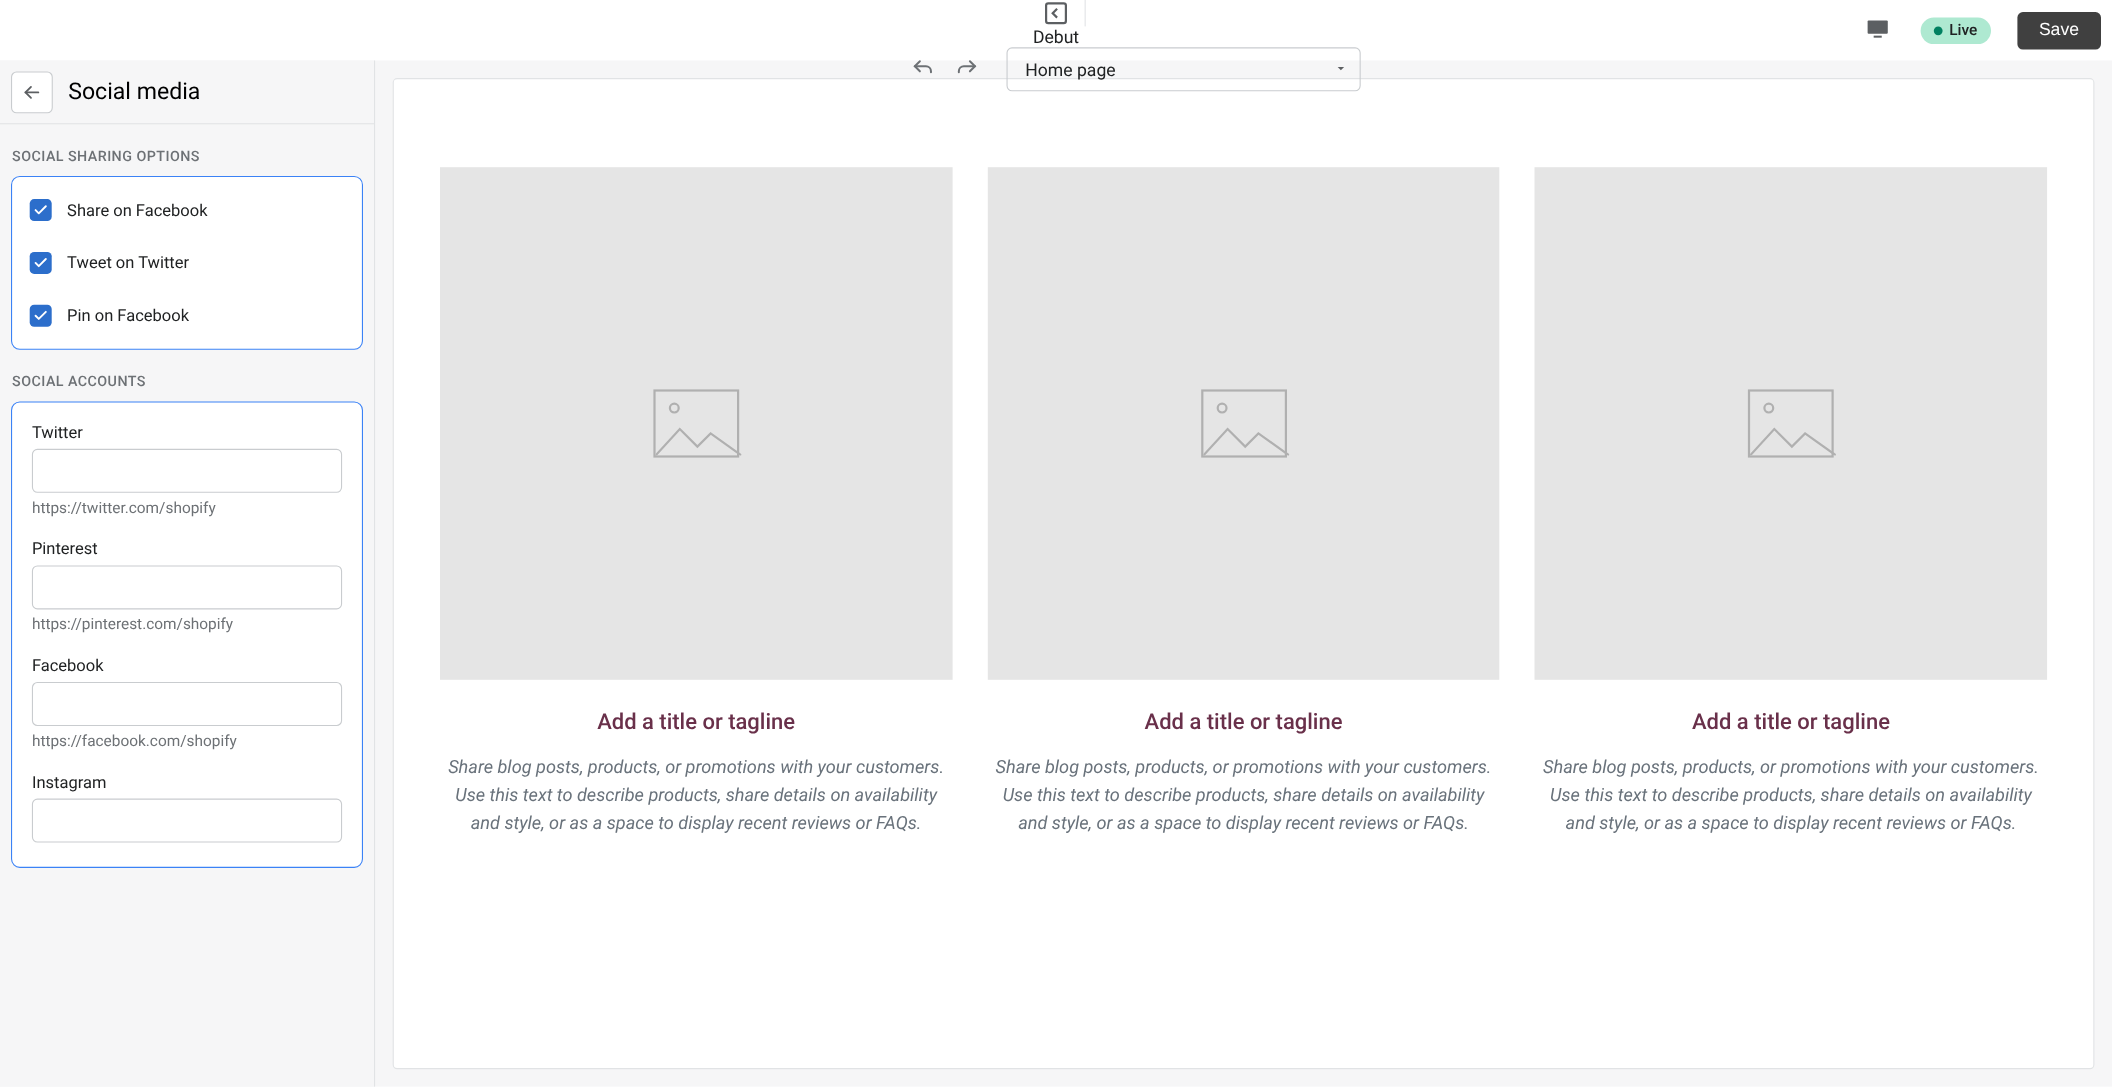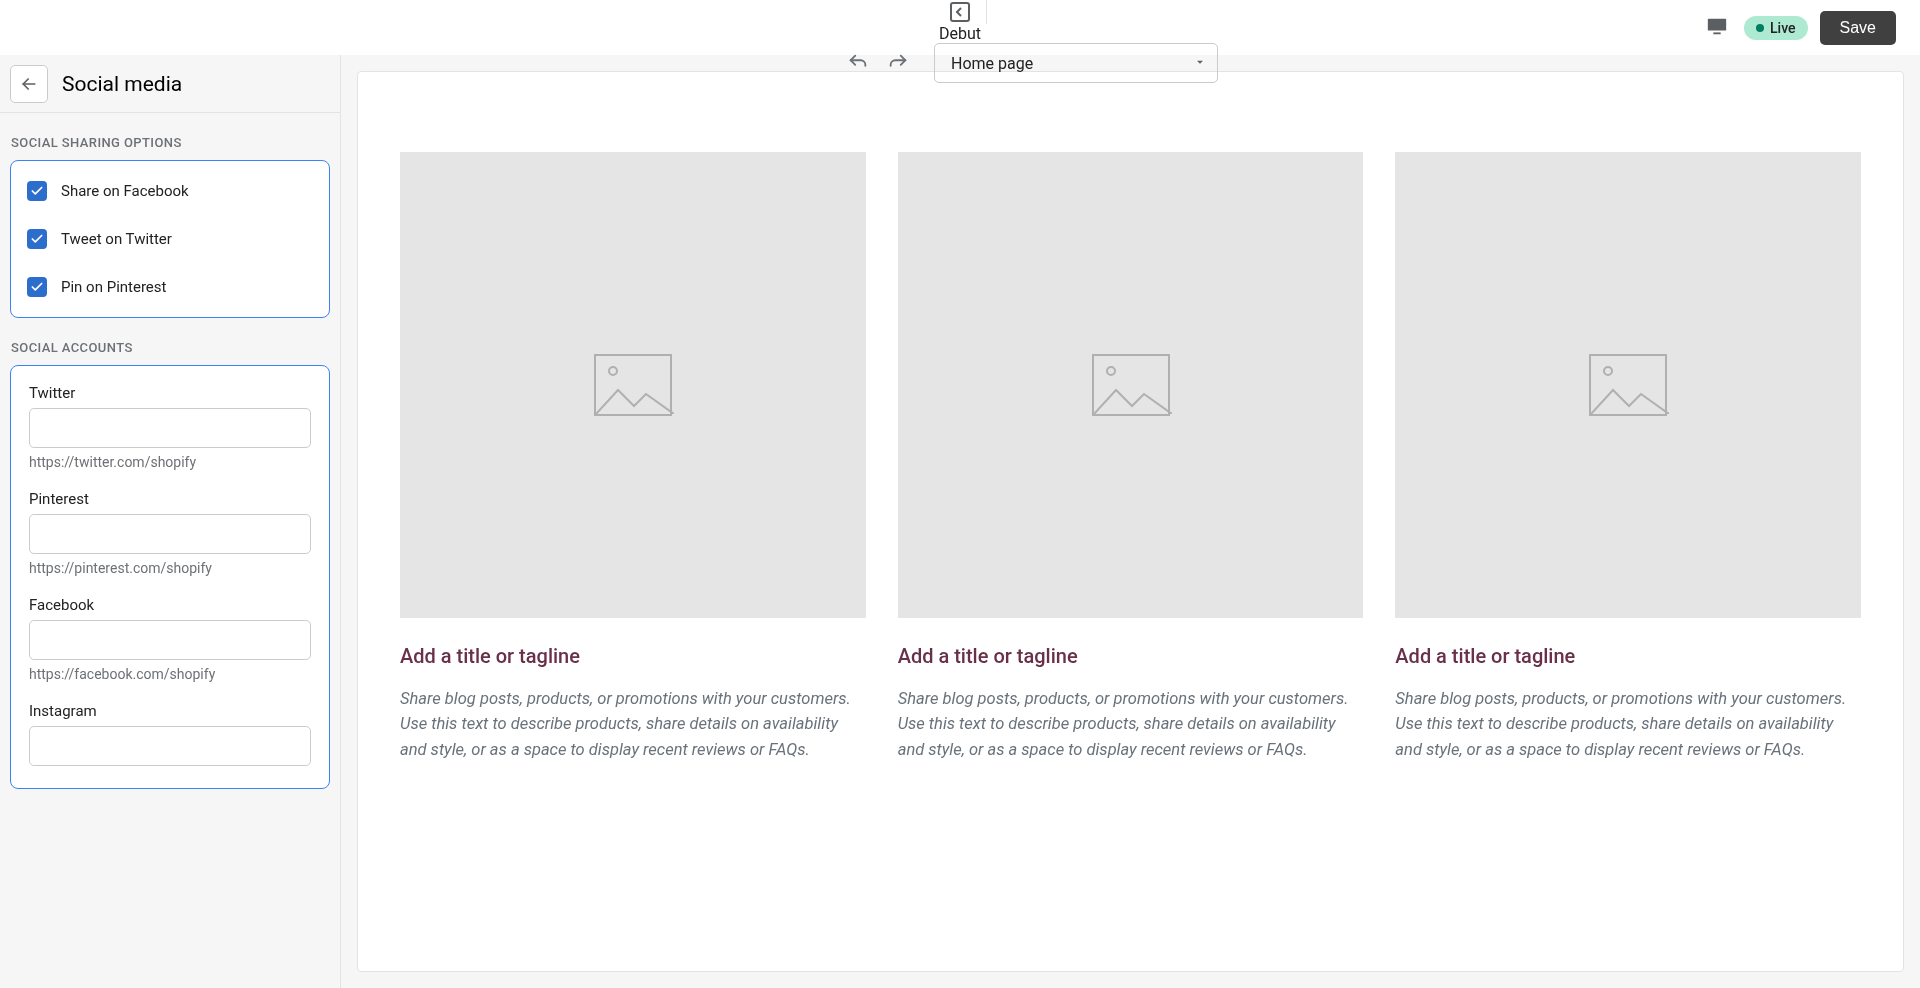--- a/index.html
+++ b/index.html
@@ -49,41 +49,41 @@
       align-items: center;
       justify-content: center;
       color: #6d7175;
       cursor: pointer;
       border-radius: 4px;
     }
     .page-select {
       display: flex;
       align-items: center;
       justify-content: space-between;
-      width: 284px;
+      width: 322px;
       height: 40px;
       border: 1px solid #c9cccf;
       border-radius: 5px;
       padding: 0 10px 0 16px;
       font-size: 16px;
       color: #202223;
       cursor: pointer;
       margin-left: 10px;
     }
     .page-select .chev {
       color: #5c5f62;
     }
     .topbar-right {
       position: absolute;
-      right: 24px;
+      right: 10px;
       top: 0;
       height: 55px;
       display: flex;
       align-items: center;
-      gap: 12px;
+      gap: 24px;
     }
     .live-badge {
       display: flex;
       align-items: center;
       gap: 6px;
       background: #aee9d1;
       color: #202223;
       font-weight: 500;
       font-size: 14px;
       padding: 4px 12px;
@@ -226,20 +226,21 @@
       border-radius: 4px;
       height: 100%;
       padding: 80px 42px 0 42px;
     }
     .grid {
       display: flex;
       gap: 32px;
     }
     .col {
       flex: 1;
+      text-align: center;
     }
     .img-placeholder {
       background: #e5e5e5;
       width: 100%;
       aspect-ratio: 1/1;
       display: flex;
       align-items: center;
       justify-content: center;
     }
     .img-placeholder .inner {
@@ -363,21 +364,21 @@
             </svg>
         </div>
         <span class="checkbox-label">Tweet on Twitter</span>
       </div>
       <div class="checkbox-row">
         <div class="checkbox">
           <svg width="14" height="14" viewBox="0 0 24 24" fill="none" stroke="currentColor" stroke-width="3" stroke-linecap="round" stroke-linejoin="round">
               <polyline points="20 6 9 17 4 12"></polyline>
             </svg>
         </div>
-        <span class="checkbox-label">Pin on Pinterest</span>
+        <span class="checkbox-label">Pin on Facebook</span>
       </div>
     </div>
 
     <div class="section-label">Social accounts</div>
 
     <div class="card inputs">
       <div class="field-block">
         <label class="field-label">Twitter</label>
         <input class="text-input" type="text" value="" style="">
         <div class="hint">https://twitter.com/shopify</div>

